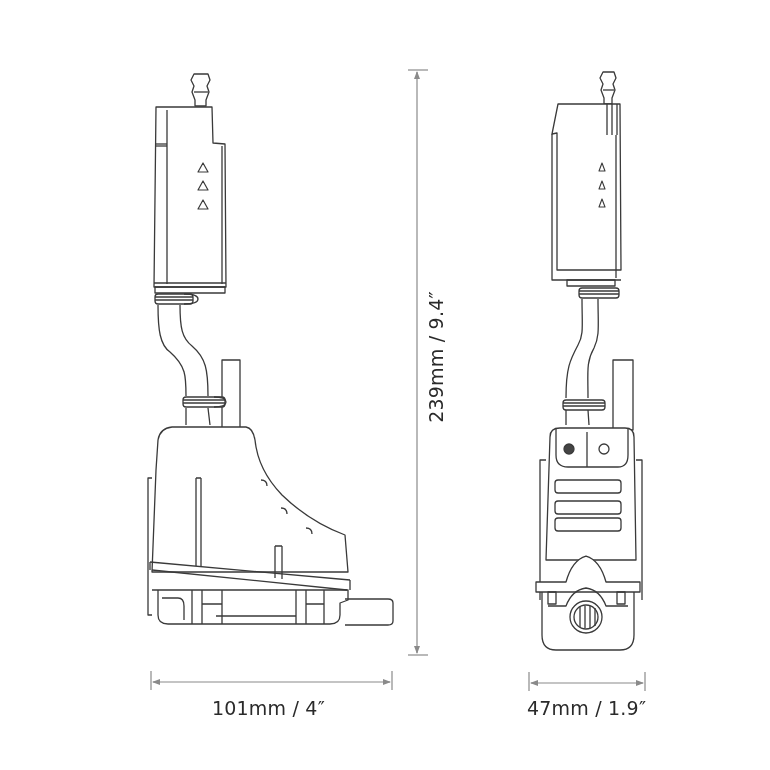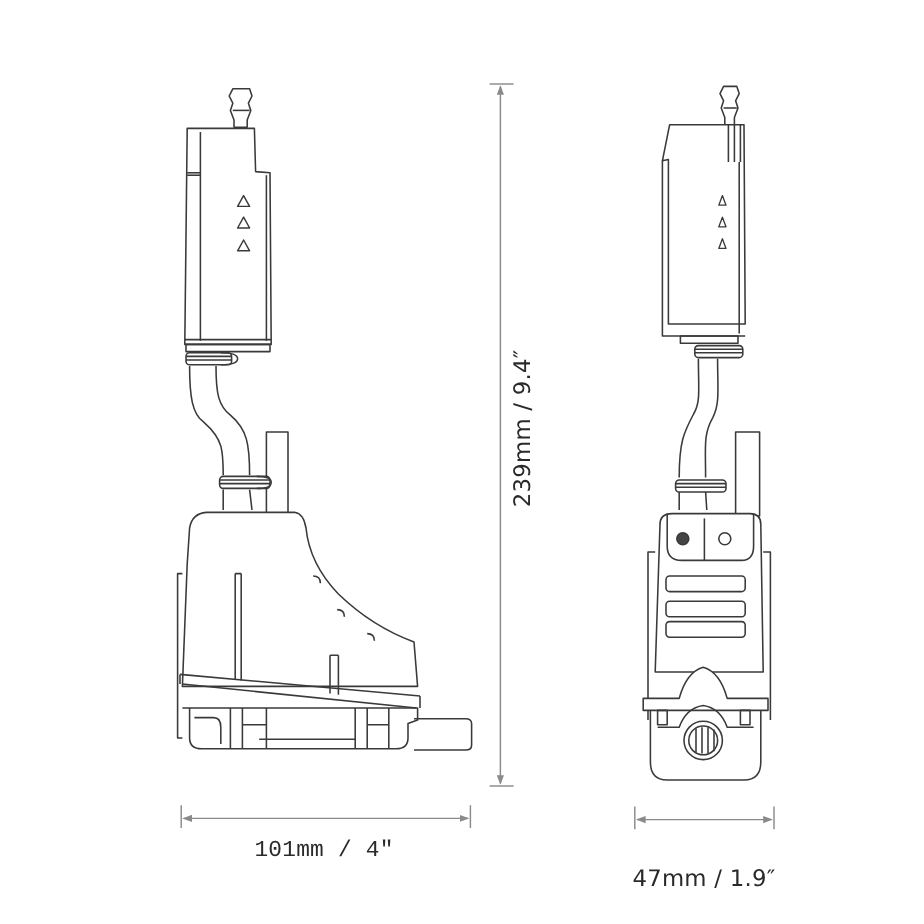--- a/index.html
+++ b/index.html
@@ -1,20 +1,20 @@
 <!DOCTYPE html>
 <html><head>
 <meta charset="utf-8">
 <style>
   html, body { margin: 0; padding: 0; background: #ffffff; }
   body { width: 770px; height: 770px; position: relative; overflow: hidden; font-family: "Liberation Sans", sans-serif; }
   #canvas { position: absolute; left: 0; top: 0; width: 770px; height: 770px; }
   .label { position: absolute; color: #2a2a2a; font-family: "DejaVu Sans", sans-serif; font-size: 19px; letter-spacing: 0.2px; white-space: nowrap; }
-  #label-width { left: 212px; top: 697px; font-family: Liberation Mono, monospace; }
-  #label-depth { left: 527px; top: 697px; margin-top: 24px; }
+  #label-width { left: 212px; top: 697px; }
+  #label-depth { left: 527px; top: 697px; }
   #label-height { left: 404px; top: 357px; transform: translate(-50%, -50%) rotate(-90deg); transform-origin: center center; width: 150px; text-align: center; margin-left: 32px; }
 </style>
 </head>
 <body>
 
 <svg id="canvas" viewBox="0 0 770 770" xmlns="http://www.w3.org/2000/svg">
   <defs>
     <marker id="arr" markerWidth="8" markerHeight="8" refX="7" refY="4" orient="auto-start-reverse" markerUnits="userSpaceOnUse">
       <path d="M0,1 L8,4 L0,7 Z" fill="#8a8a8a"></path>
     </marker>

